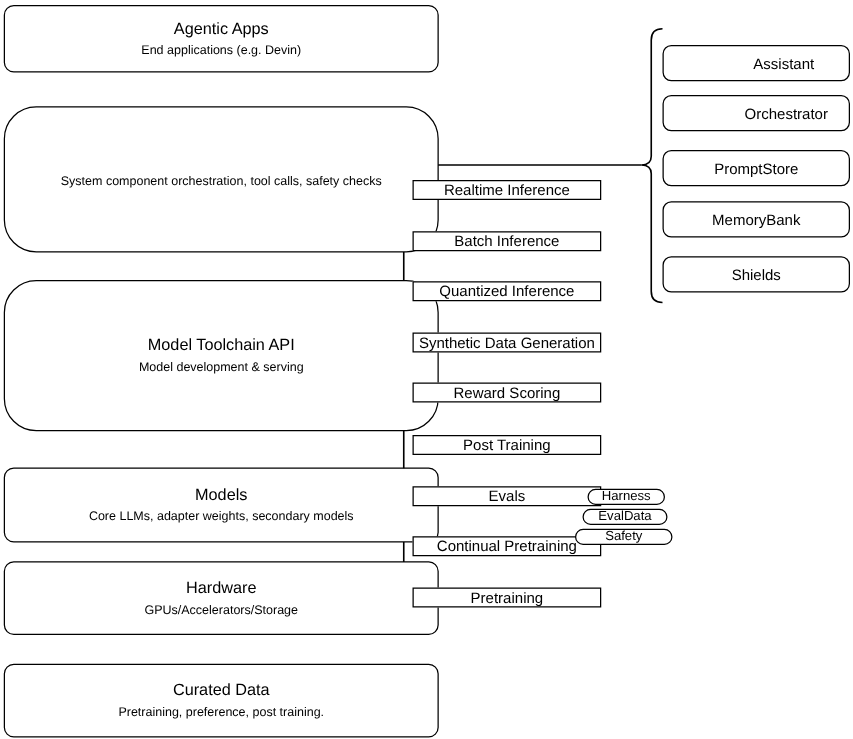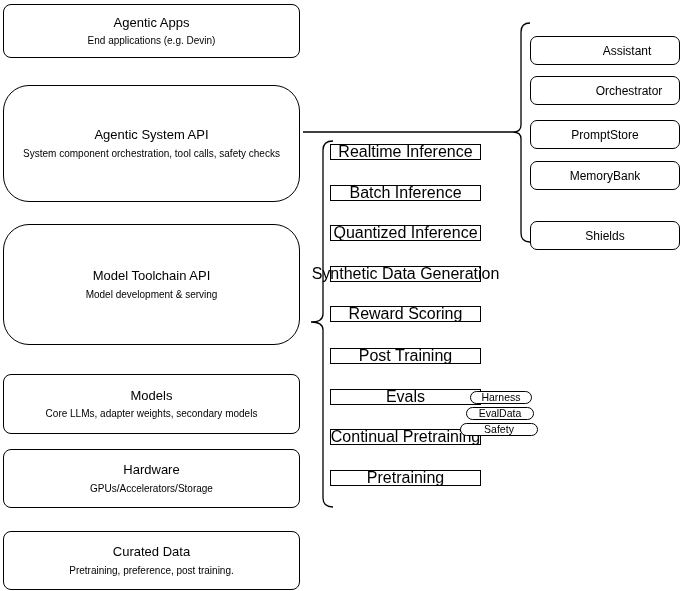--- a/index.html
+++ b/index.html
@@ -14,28 +14,28 @@
   #connector-layer{
     position:absolute;left:0;top:0;width:682px;height:591px;
     z-index:1;pointer-events:none;
   }
   .box{
     position:absolute;box-sizing:border-box;
     background:#ffffff;border:1.3px solid #000000;
     display:flex;flex-direction:column;align-items:center;justify-content:center;
     text-align:center;z-index:2;
   }
-  .left-box{left:3px;width:297px;}
+  .left-box{left:3px;width:348px;}
   .r8{border-radius:8px;}
   .r26{border-radius:26px;}
   .box-title{font-size:13px;line-height:1.25;white-space:nowrap;}
   .box-subtitle{font-size:10px;line-height:1.2;margin-top:4px;white-space:nowrap;}
   .node{
     left:330px;width:151px;height:16px;
-    font-size:16px;border-radius:0;
+    font-size:12px;border-radius:0;
     flex-direction:row;white-space:nowrap;
   }
   .comp{
     left:530px;width:150px;height:29px;
     font-size:12px;border-radius:7px;
     flex-direction:row;white-space:nowrap;
   }
   .tag{
     position:absolute;box-sizing:border-box;
     background:#ffffff;border:1.3px solid #000000;border-radius:7px;
@@ -58,21 +58,20 @@
 
     <path d="M333,141 Q323,141 323,150 L323,314 Q323,322 311,322 Q323,322 323,330 L323,498 Q323,507 333,507" fill="none" stroke="#000000" stroke-width="1.3"></path>
   </svg>
 
   <div class="box left-box r8" style="top:4px;height:54px;">
     <span class="box-title">Agentic Apps</span>
     <span class="box-subtitle">End applications (e.g. Devin)</span>
   </div>
 
   <div class="box left-box r26" style="top:85px;height:117px;">
-    <span class="box-title">Agentic System API</span>
     <span class="box-subtitle">System component orchestration, tool calls, safety checks</span>
   </div>
 
   <div class="box left-box r26" style="top:224px;height:121px;">
     <span class="box-title">Model Toolchain API</span>
     <span class="box-subtitle">Model development &amp; serving</span>
   </div>
 
   <div class="box left-box r8" style="top:374px;height:60px;">
     <span class="box-title">Models</span>
@@ -100,15 +99,15 @@
   <div class="box node" style="top:470px;">Pretraining</div>
 
   <div class="tag" style="left:470px;top:379px;width:62px;height:13px;">Harness</div>
   <div class="tag" style="left:466px;top:395px;width:68px;height:13px;">EvalData</div>
   <div class="tag" style="left:460px;top:411px;width:78px;height:13px;">Safety</div>
 
   <div class="box comp" style="top:36px;padding-left:44px;">Assistant</div>
   <div class="box comp" style="top:76px;padding-left:48px;">Orchestrator</div>
   <div class="box comp" style="top:120px;">PromptStore</div>
   <div class="box comp" style="top:161px;">MemoryBank</div>
-  <div class="box comp" style="top:221px;">Shields</div>
+  <div class="box comp" style="top:205px;">Shields</div>
 
 </div>
 
 </body></html>

